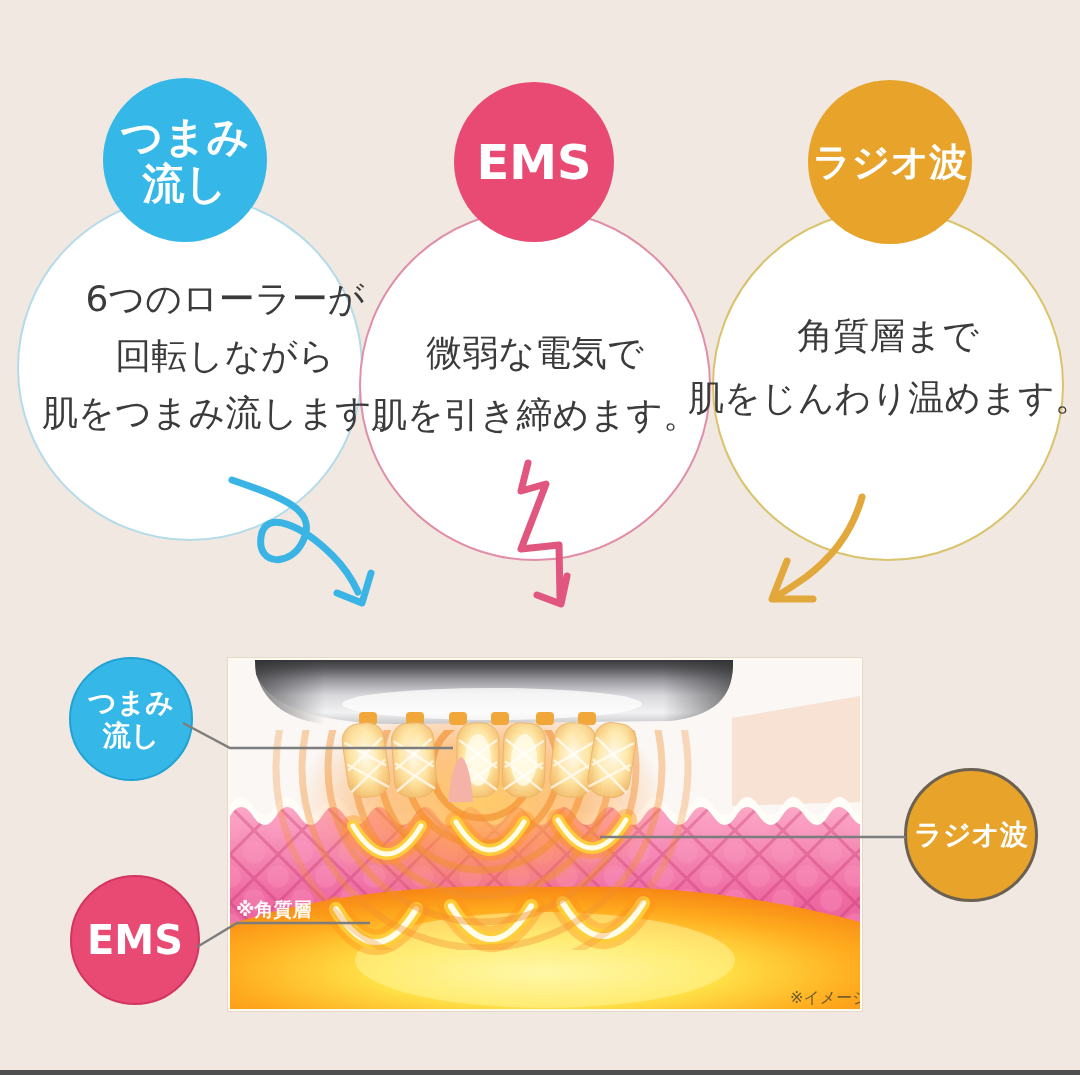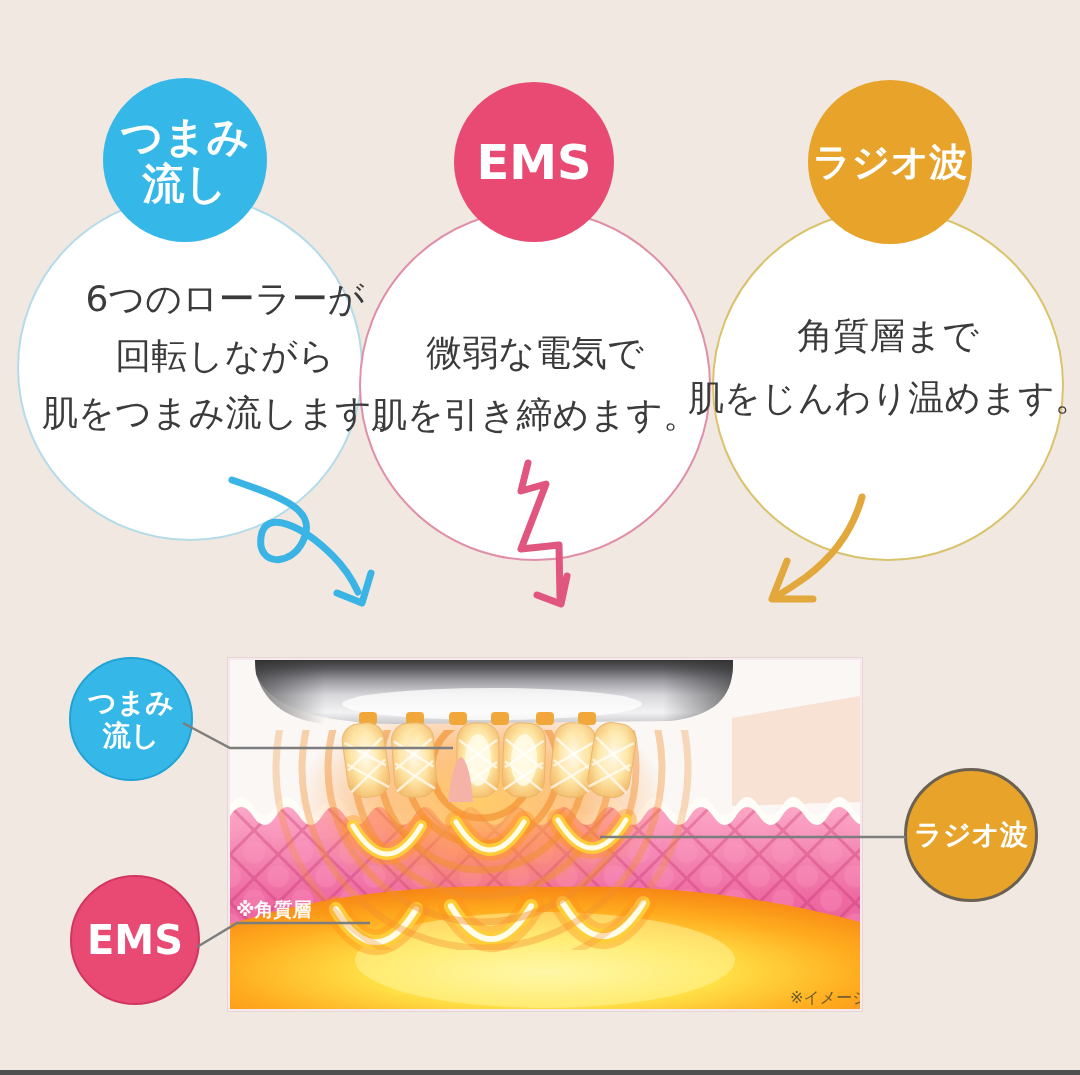--- a/index.html
+++ b/index.html
@@ -32,21 +32,21 @@
   .dlabel{
     position:absolute;border-radius:50%;display:flex;flex-direction:column;
     align-items:center;justify-content:center;color:#fff;font-weight:bold;
     box-sizing:border-box;text-align:center;
   }
   .dlabel.tsu{left:69px;top:657px;width:124px;height:124px;background:#35b7e8;border:2px solid #21a2d4;font-size:28px;line-height:33px;}
   .dlabel.ems{left:70px;top:875px;width:130px;height:130px;background:#e94a73;border:2px solid #d13560;font-size:40px;}
   .dlabel.rad{left:904px;top:768px;width:134px;height:134px;background:#e7a32a;border:3px solid #6b6152;font-size:28px;}
   #illustration{
     position:absolute;left:228px;top:658px;width:630px;height:349px;
-    background:#be185d;border:2px solid rgba(255,255,255,.9);
+    background:#fde047;border:2px solid rgba(255,255,255,.9);
     box-sizing:content-box;box-shadow:0 0 0 1px #e2d8d0;
   }
   #overlay{position:absolute;left:0;top:0;width:1080px;height:1075px;pointer-events:none;}
   #bottombar{position:absolute;left:0;bottom:0;width:1080px;height:5px;background:#4f4f4f;}
 </style>
 </head>
 <body>
 
 <div id="stage">
 

